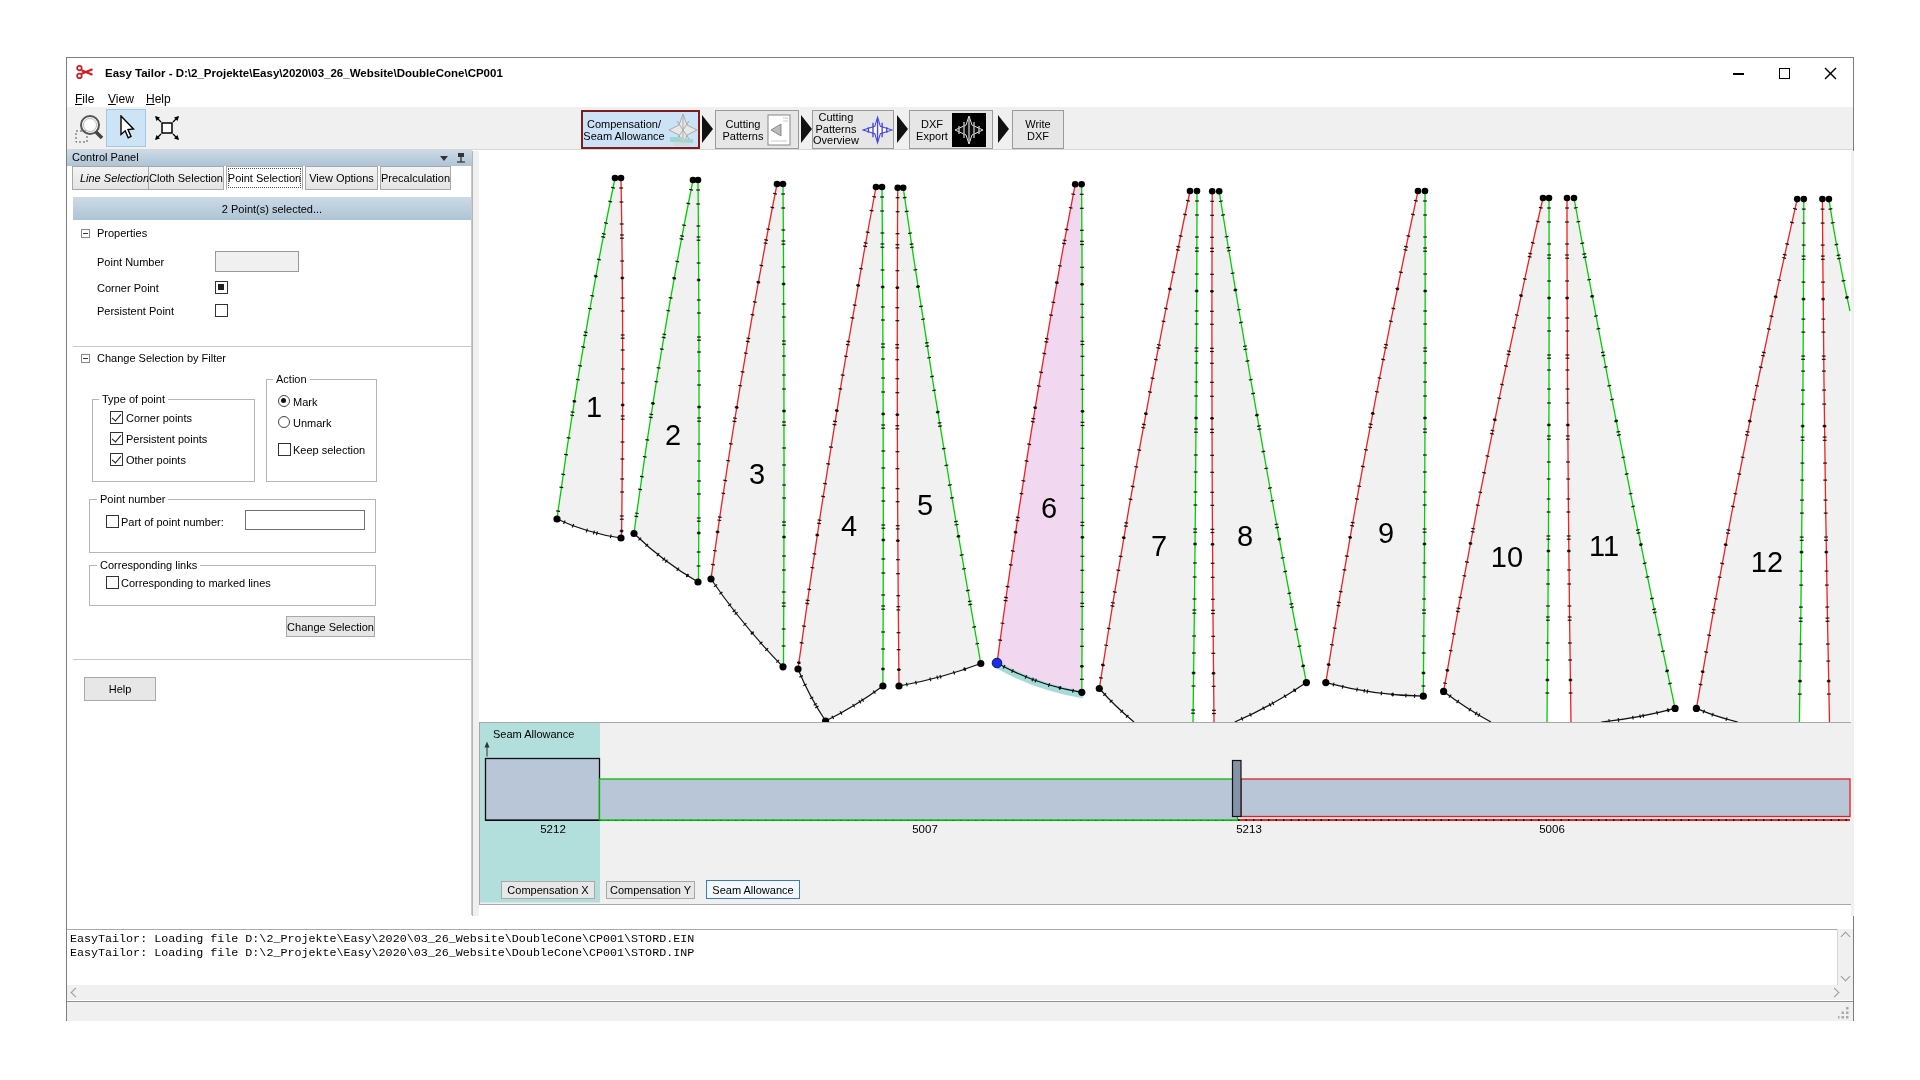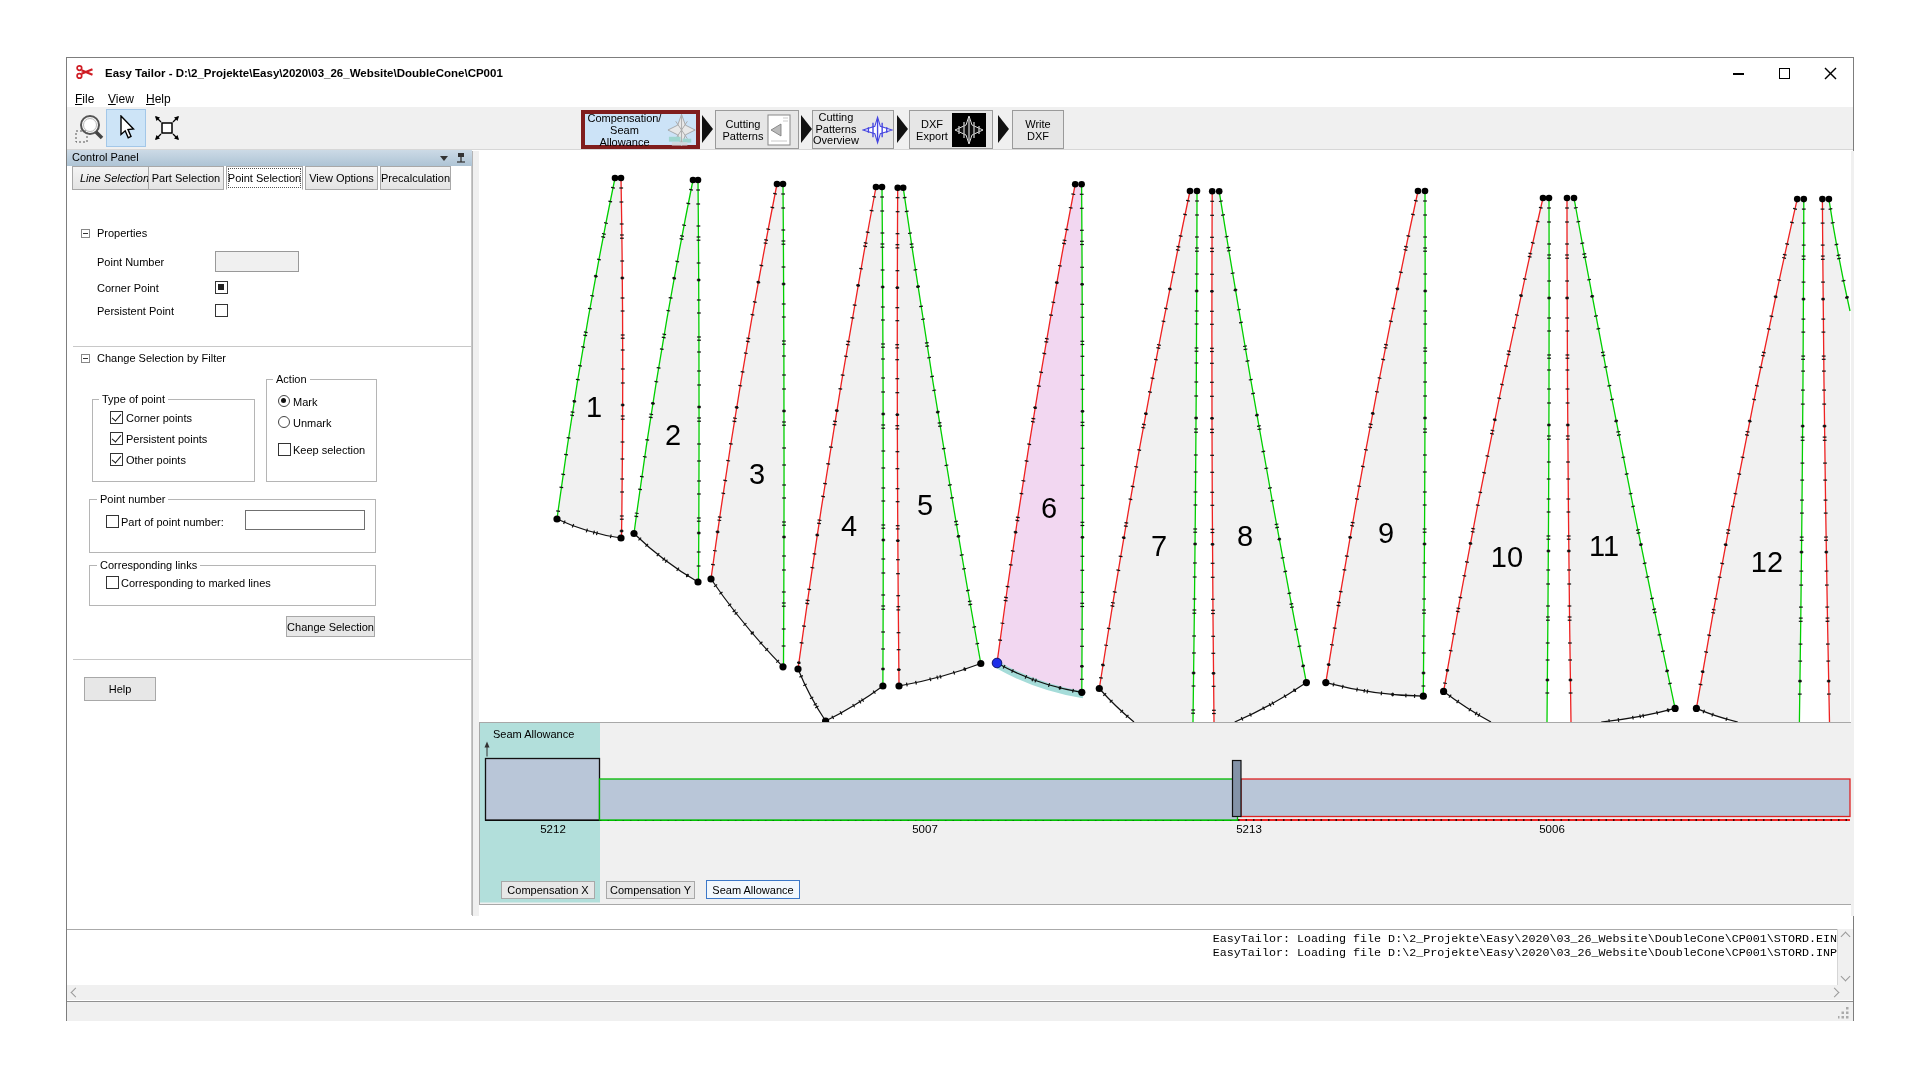--- a/index.html
+++ b/index.html
@@ -3,21 +3,21 @@
 * { margin:0; padding:0; box-sizing:border-box; }
 html,body { width:1920px; height:1080px; background:#fff; font-family:"Liberation Sans", sans-serif; overflow:hidden; }
 #win { position:absolute; left:66px; top:57px; width:1788px; height:964px; background:#fff; border:1px solid #7d7d7d; }
 .abs { position:absolute; }
 .hdr { background:linear-gradient(#ccdae6,#aec4d5); }
 #title { left:38px; top:9px; font-size:11.5px; color:#000;font-weight:bold; }
 .menuitem { top:34px; font-size:12px; color:#000; }
 .menuitem u { text-decoration:underline; }
 #toolbar { left:0; top:49px; width:100%; height:43px; background:#f0f0f0; border-bottom:1px solid #d7d7d7; }
 .wfbtn { position:absolute; top:52px; height:39px; background:#e6e6e6; border:1px solid #9a9a9a; font-size:11px; color:#000; display:flex; align-items:center; justify-content:center; text-align:center; line-height:12px; }
-.wfsel { background:#cce3f7; border:4px solid #7f1d1d; }
+.wfsel { background:#cce3f7; border:2px solid #7f1d1d; }
 .wfarrow { position:absolute; top:57px; width:0; height:0; border-top:14px solid transparent; border-bottom:14px solid transparent; border-left:11px solid #111; }
 #cpanel { left:0; top:92px; width:405px; height:765px; background:#fff; border-right:1px solid #c8c8c8; }
 #cphdr { left:0px; top:92px; width:405px; height:16px; font-size:11px; padding:1px 0 0 5px; }
 .tab { position:absolute; top:108px; height:24px; font-size:11px; background:linear-gradient(#f4f4f4,#e4e4e4); border:1px solid #a8a8a8; display:flex; align-items:center; justify-content:center; }
 .tabsel { background:#fff; border-bottom:1px solid #fff; }
 #selbar { left:6px; top:139px; width:398px; height:23px; font-size:11px; display:flex; align-items:center; justify-content:center; }
 .lbl { position:absolute; font-size:11px; color:#000; white-space:nowrap; }
 .exp { position:absolute; width:9px; height:9px; border:1px solid #888; background:#fff; }
 .exp:before { content:""; position:absolute; left:1px; top:3px; width:5px; height:1px; background:#333; }
 .inputbox { position:absolute; border:1px solid #999; background:#f0f0f0; }
@@ -28,21 +28,21 @@
 .glbl { position:absolute; font-size:11px; background:#fff; padding:0 3px; }
 .radio { position:absolute; width:12px; height:12px; border:1.2px solid #444; border-radius:50%; background:#fff; }
 .radiosel:before { content:""; position:absolute; left:2.2px; top:2.2px; width:5.2px; height:5.2px; border-radius:50%; background:#111; }
 .btn { position:absolute; background:#e7e7e7; border:1px solid #a8a8a8; font-size:11px; display:flex; align-items:center; justify-content:center; }
 .divider { position:absolute; height:1px; background:#c8c8c8; }
 #canvas { left:412px; top:93px; width:1372px; height:571px; background:#fff; }
 #vsplit { left:405px; top:93px; width:7px; height:765px; background:#f0f0f0; border-left:1px solid #b5b5b5; }
 #rstrip { left:1784px; top:93px; width:3px; height:765px; background:#f0f0f0; }
 #seampanel { left:412px; top:664px; width:1372px; height:183px; background:#f0f0f0; border:1px solid #a8a8a8; border-right:none; }
 #consolehdr { left:0; top:898px; width:1786px; height:14px; font-size:13px; padding-left:16px; }
-#consolebody { left:0; top:871px; width:1770px; height:56px; background:#fff; border-top:1px solid #aaa; font-family:"Liberation Mono", monospace; font-size:11.7px; line-height:14px; padding:2px 0 0 3px; white-space:pre;text-align:right; }
+#consolebody { left:0; top:871px; width:1770px; height:56px; background:#fff; border-top:1px solid #aaa; font-family:"Liberation Mono", monospace; font-size:11.7px; line-height:14px; padding:2px 0 0 3px; white-space:pre; }
 #vscroll { left:1770px; top:871px; width:16px; height:56px; background:#f0f0f0; border-left:1px solid #d5d5d5; }
 #hscroll { left:0; top:927px; width:1786px; height:15px; background:#f0f0f0; }
 #statusbar { left:0; top:943px; width:1786px; height:20px; background:#f0f0f0; border-top:1px solid #919191; }
 .chev { position:absolute; width:7px; height:7px; border-right:1.6px solid #9a9a9a; border-bottom:1.6px solid #9a9a9a; }
 </style></head>
 <body>
 <div id="win">
 
   <svg class="abs" style="left:9px;top:6px" width="18" height="16" viewBox="0 0 18 16">
       <g stroke="#cf1c24" fill="none">
@@ -156,24 +156,25 @@
   <div class="abs" id="cpanel"></div>
   <div class="abs hdr" id="cphdr">Control Panel
      <span style="position:absolute;right:24px;top:6px;width:0;height:0;border-left:4px solid transparent;border-right:4px solid transparent;border-top:5px solid #333"></span>
      <svg style="position:absolute;right:6px;top:2px" width="10" height="12">
         <line x1="5" y1="2" x2="5" y2="10" stroke="#333" stroke-width="1.3"></line>
         <rect x="2" y="1" width="6" height="4" fill="#333"></rect>
         <line x1="1" y1="10" x2="9" y2="10" stroke="#333" stroke-width="1.2"></line>
       </svg>
   </div>
   <div class="tab" style="left:5px;width:85px;font-style:italic;">Line Selection</div>
-    <div class="tab" style="left:81px;width:76px;">Part Selection</div>
+    <div class="tab" style="left:81px;width:76px;">Cloth Selection</div>
     <div class="tab tabsel" style="left:159px;width:77px;outline:1px dotted #555;outline-offset:-3px;">Point Selection</div>
     <div class="tab" style="left:238px;width:73px;">View Options</div>
     <div class="tab" style="left:313px;width:71px;text-align:center;">Precalculation</div>
+  <div class="abs hdr" id="selbar">2 Point(s) selected...</div>
   <div class="exp" style="left:14px;top:171px"></div>
   <div class="lbl" style="left:30px;top:169px">Properties</div>
   <div class="lbl" style="left:30px;top:198px">Point Number</div>
   <div class="inputbox" style="left:148px;top:193px;width:84px;height:21px"></div>
   <div class="lbl" style="left:30px;top:224px">Corner Point</div>
   <div class="cb cbfill" style="left:148px;top:223px"></div>
   <div class="lbl" style="left:30px;top:247px">Persistent Point</div>
   <div class="cb" style="left:148px;top:246px"></div>
   <div class="divider" style="left:6px;top:288px;width:398px"></div>
   <div class="exp" style="left:14px;top:296px"></div>

